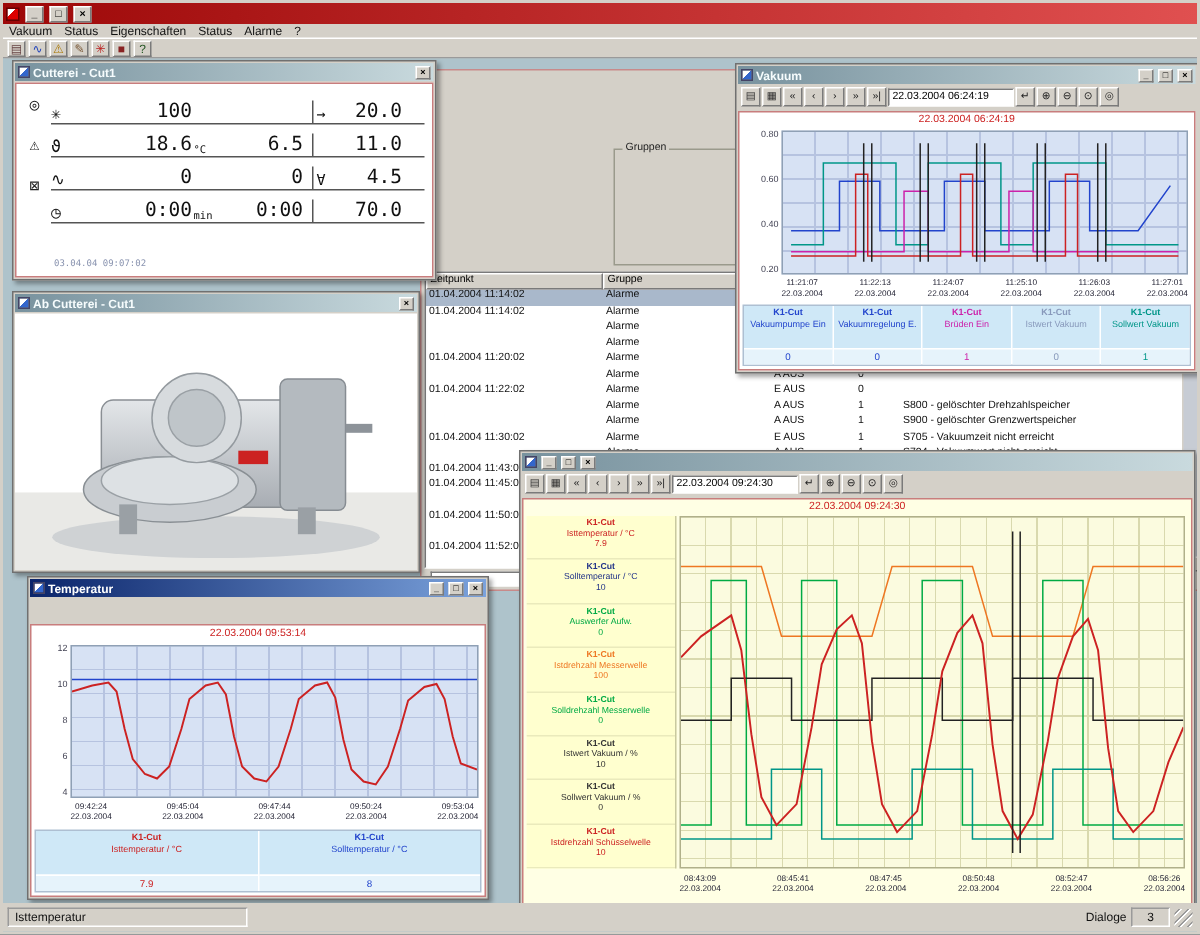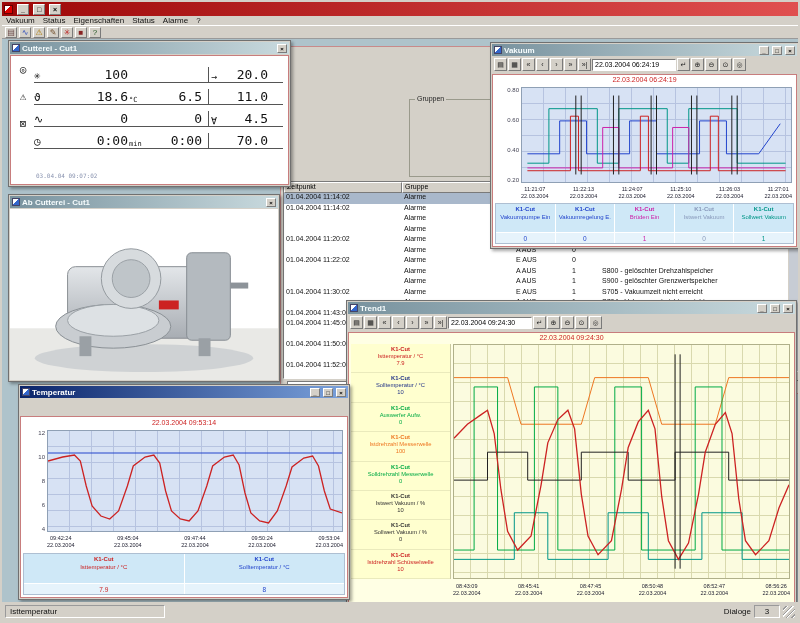--- a/index.html
+++ b/index.html
@@ -505,21 +505,20 @@
               </div>
               <div class="lval" style="color: rgb(0, 150, 136);">1</div>
             </div>
           </div>
       </div>
     </div>
 
     <div class="win" style="left:344px;top:261px;width:451px;height:306px;z-index:5;">
       <div class="win-title">
         <span class="wico"></span>
-        <span class="wt-text">Trend1</span>
         <span class="swbtn raised">_</span>
         <span class="swbtn raised">□</span>
         <span class="swbtn raised">×</span>
       </div>
       <div class="trend-bar" id="tb2">
           <span class="nbtn raised">▤</span>
           <span class="nbtn raised">▦</span>
           <span class="nbtn raised">«</span>
           <span class="nbtn raised">‹</span>
           <span class="nbtn raised">›</span>
@@ -609,21 +608,21 @@
               <div>22.03.2004</div>
             </div>
             <div class="xtick">
               <div>08:56:26</div>
               <div>22.03.2004</div>
             </div>
           </div>
       </div>
     </div>
 
-    <div class="win" style="left:16px;top:345px;width:332px;height:216px;z-index:6;">
+    <div class="win" style="left:16px;top:345px;width:308px;height:216px;z-index:6;">
       <div class="win-title active">
         <span class="wico"></span>
         <span class="wt-text">Temperatur</span>
         <span class="swbtn raised">_</span>
         <span class="swbtn raised">□</span>
         <span class="swbtn raised">×</span>
       </div>
       <div class="trend-body red-frame" style="top:31px;">
         <span class="ts-line" style="top:2px;">22.03.2004 09:53:14</span>
         <div class="yticks" id="yt1" style="left:2px;top:13px;width:22px;height:102px;">

